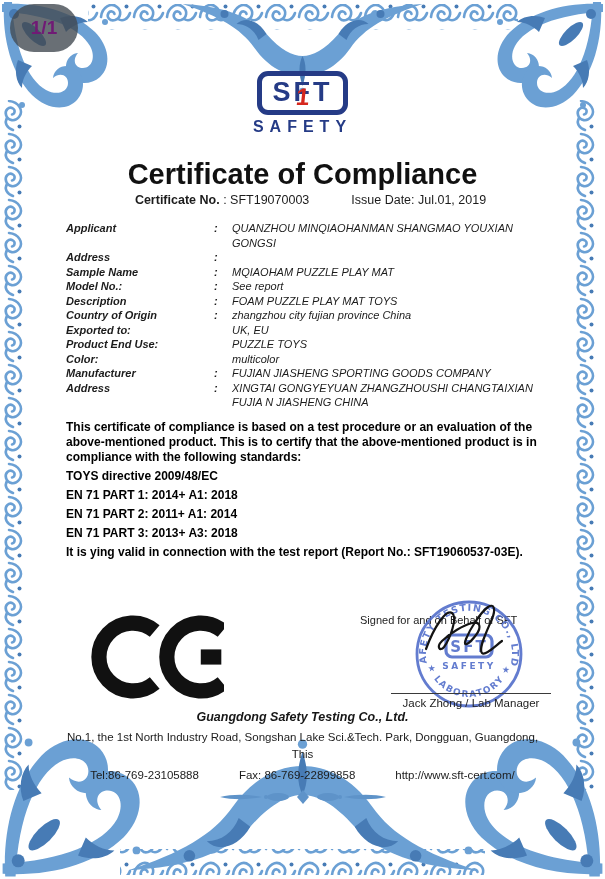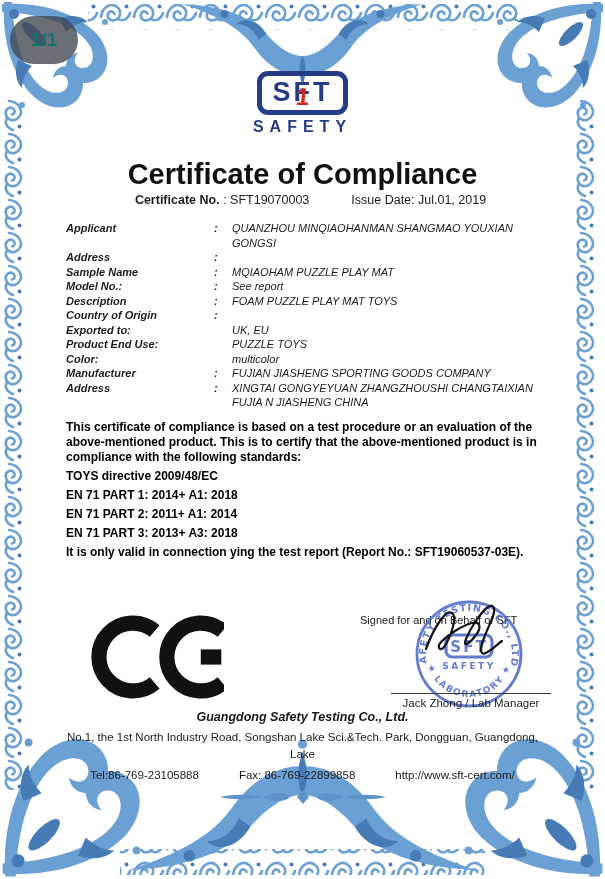--- a/index.html
+++ b/index.html
@@ -2,23 +2,23 @@
 <html><head>
 <meta charset="utf-8">
 <style>
   html,body{margin:0;padding:0;background:#fff;}
   .page{position:relative;width:605px;height:879px;background:#ffffff;overflow:hidden;
         font-family:"Liberation Sans",sans-serif;color:#1c1c1c;}
   .ornaments{position:absolute;inset:0;z-index:0;pointer-events:none;}
   .content{position:absolute;inset:0;z-index:1;}
 
   
-  .badge{position:absolute;left:10px;top:16px;width:68px;height:48px;border-radius:26px;
+  .badge{position:absolute;left:10px;top:4px;width:68px;height:48px;border-radius:26px;
          background:rgba(68,75,82,.8);display:flex;align-items:center;justify-content:center;
-         color:#0f766e;font-size:19px;font-weight:bold;z-index:3;}
+         color:#701a75;font-size:19px;font-weight:bold;z-index:3;}
 
   
   .logo{position:absolute;top:71px;left:0;right:0;text-align:center;}
   .logo-box{display:inline-block;position:relative;border:5px solid #253B86;border-radius:11px;
             padding:1px 10px 2px 10px;color:#253B86;font-weight:bold;font-size:27px;
             letter-spacing:3px;line-height:1.15;}
   .logo-one{position:absolute;left:34px;top:7px;color:#D6281E;font-size:24px;font-weight:bold;
             letter-spacing:0;transform:skewX(-6deg);}
   .logo-sub{margin-top:3px;color:#253B86;font-weight:bold;font-size:16px;letter-spacing:6px;}
 
@@ -151,20 +151,21 @@
           <span class="fvalue">See report</span>
         </div>
       <div class="frow">
           <span class="flabel">Description</span>
           <span class="fsep">:</span>
           <span class="fvalue">FOAM PUZZLE PLAY MAT TOYS</span>
         </div>
       <div class="frow">
           <span class="flabel">Country of Origin</span>
           <span class="fsep">:</span>
+          <span class="fvalue">zhangzhou city fujian province China</span>
         </div>
       <div class="frow">
           <span class="flabel">Exported to:</span>
           <span class="fsep"></span>
           <span class="fvalue">UK, EU</span>
         </div>
       <div class="frow">
           <span class="flabel">Product End Use:</span>
           <span class="fsep"></span>
           <span class="fvalue">PUZZLE TOYS</span>
@@ -185,21 +186,21 @@
           <span class="fvalue">XINGTAI GONGYEYUAN ZHANGZHOUSHI CHANGTAIXIAN FUJIA N JIASHENG CHINA</span>
         </div>
     </div>
 
     <div class="statement">
       <div>This certificate of compliance is based on a test procedure or an evaluation of the above-mentioned product. This is to certify that the above-mentioned product is in compliance with the following standards:</div>
       <div class="std">TOYS directive 2009/48/EC</div>
       <div class="std">EN 71 PART 1: 2014+ A1: 2018</div>
       <div class="std">EN 71 PART 2: 2011+ A1: 2014</div>
       <div class="std">EN 71 PART 3: 2013+ A3: 2018</div>
-      <div class="validity">It is only valid in connection ying the test report (Report No.: SFT19060537-03E).</div>
+      <div class="validity">It is ying valid in connection with the test report (Report No.: SFT19060537-03E).</div>
     </div>
 
     <svg class="ce" width="134" height="86" viewBox="0 0 150 96" xmlns="http://www.w3.org/2000/svg">
       <path d="M72.43,18.89 A38,38 0 1 0 72.43,77.11" fill="none" stroke="#111111" stroke-width="17"></path>
       <path d="M148.43,18.89 A38,38 0 1 0 148.43,77.11" fill="none" stroke="#111111" stroke-width="17"></path>
       <path d="M124,48 H147" fill="none" stroke="#111111" stroke-width="17"></path>
     </svg>
 
     <div class="signed-for">Signed for and on Behalf of SFT</div>
 
@@ -225,21 +226,21 @@
     <svg class="autograph" width="110" height="66" viewBox="0 0 110 66" xmlns="http://www.w3.org/2000/svg">
       <path d="M6,52 C14,30 26,12 32,16 C38,20 30,42 24,50 C20,55 16,50 22,44 C30,36 44,28 52,26 C60,24 62,30 56,38 C50,46 42,52 46,42 C50,32 60,16 68,10 C74,6 76,12 72,22 C66,36 58,52 62,56 C65,59 74,50 82,44" fill="none" stroke="#141414" stroke-width="2.2" stroke-linecap="round"></path>
     </svg>
 
     <div class="sig-line"></div>
     <div class="signer">Jack Zhong / Lab Manager</div>
 
     <div class="footer">
       <div class="company">Guangdong Safety Testing Co., Ltd.</div>
       <div class="addr1">No.1, the 1st North Industry Road, Songshan Lake Sci.&amp;Tech. Park, Dongguan, Guangdong,</div>
-      <div class="addr2">Lake</div>
+      <div class="addr2">This</div>
       <div class="contact">
         <span>Tel:86-769-23105888</span>
         <span>Fax: 86-769-22899858</span>
         <a href="#">http://www.sft-cert.com/</a>
       </div>
       <svg class="divider" width="170" height="16" viewBox="0 0 170 16" xmlns="http://www.w3.org/2000/svg">
         <g fill="#5E93C9">
           <path d="M2,8 C14,5 30,5 44,8 C30,11 14,11 2,8 Z"></path>
           <path d="M168,8 C156,5 140,5 126,8 C140,11 156,11 168,8 Z"></path>
           <ellipse cx="60" cy="8" rx="11" ry="4"></ellipse>

